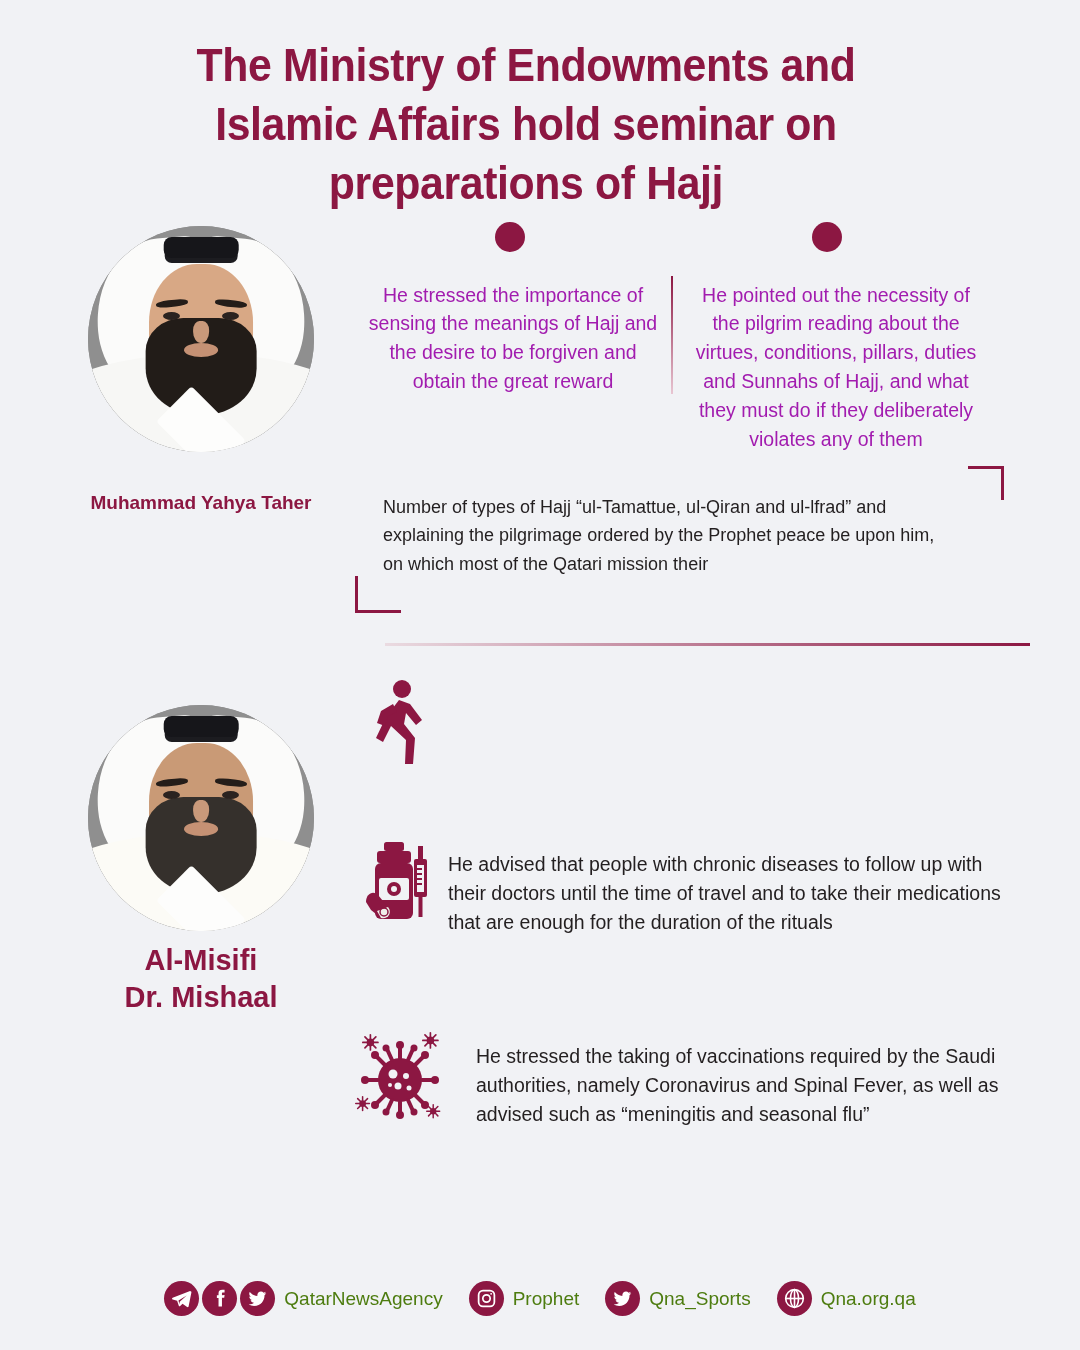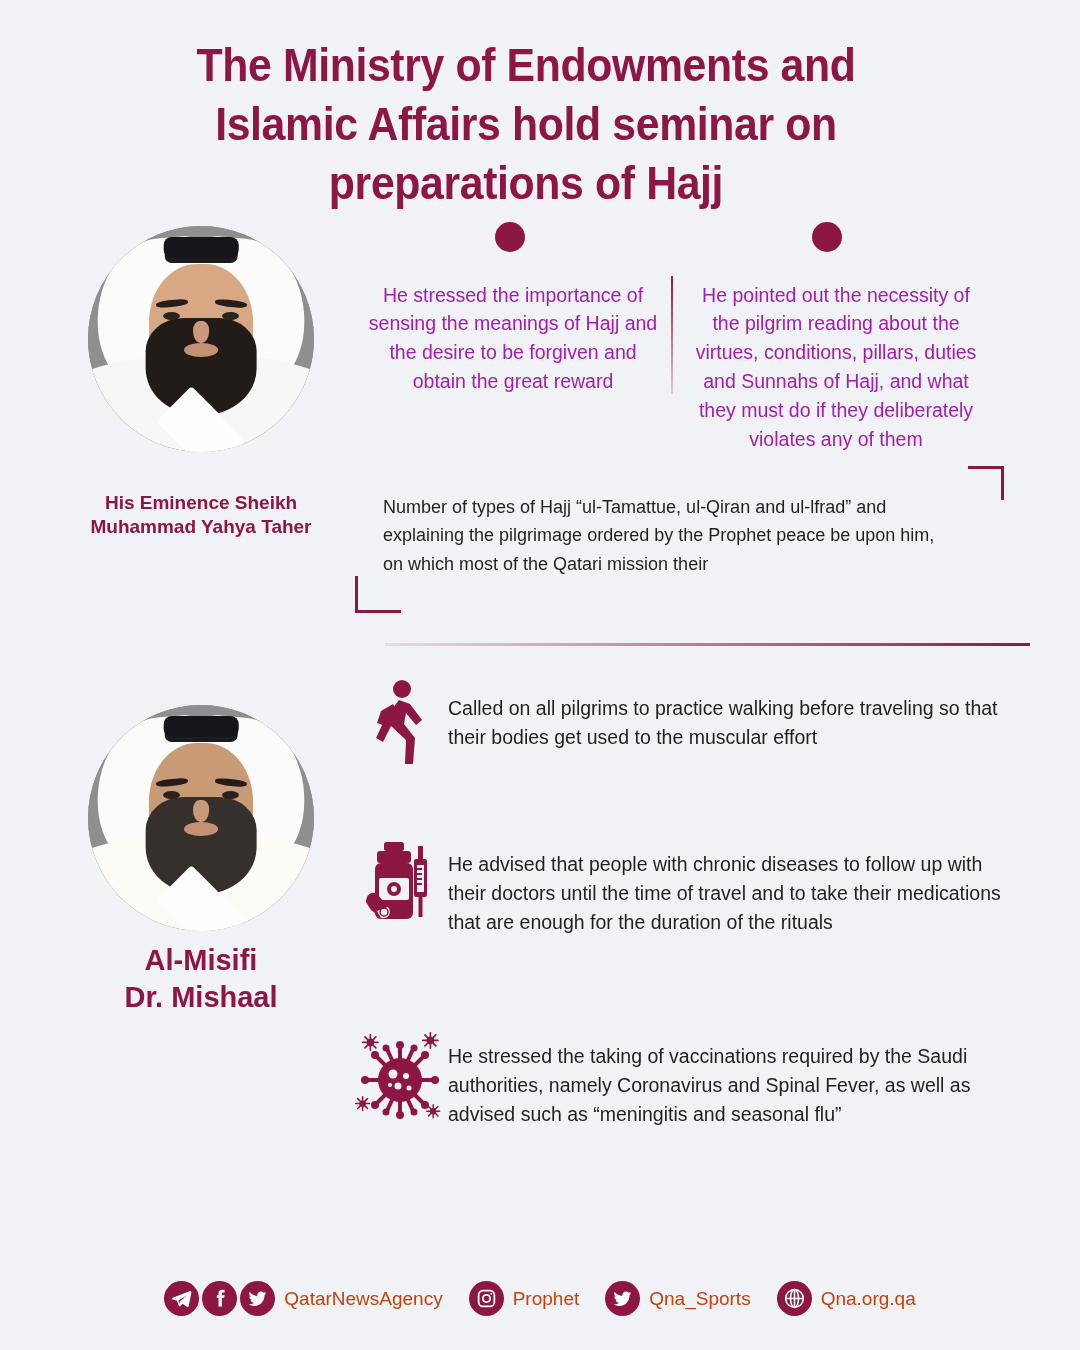--- a/index.html
+++ b/index.html
@@ -210,21 +210,21 @@
     align-items: flex-start;
   }
   .row .txt {
     color: #231f20;
     font-size: 19.5px;
     line-height: 1.5;
     padding-top: 6px;
   }
   .row-1 .txt { padding-top: 14px; }
   .row-2 .txt { padding-top: 10px; }
-  .row-3 .txt { padding-top: 12px; }
+  .row-3 .txt { padding-top: 12px; margin-left: 28px; }
 
   
   .footer {
     position: absolute;
     left: 0; right: 0;
     bottom: 34px;
     display: flex;
     justify-content: center;
     align-items: center;
     gap: 0;
@@ -234,21 +234,21 @@
   .circ {
     width: 35px; height: 35px;
     border-radius: 50%;
     background: #8c1742;
     display: flex; align-items: center; justify-content: center;
     flex: 0 0 35px;
   }
   .circ + .circ { margin-left: 3px; }
   .flabel {
     margin-left: 9px;
-    color: #c2410c;
+    color: #4d7c0f;
     font-size: 19px;
   }
 </style>
 </head>
 <body>
 
 <div class="title-wrap">
   <div class="title">The Ministry of Endowments and</div>
   <div class="title">Islamic Affairs hold seminar on</div>
   <div class="title">preparations of Hajj</div>
@@ -269,21 +269,20 @@
       <div class="eye-l"></div>
       <div class="eye-r"></div>
       <div class="nose"></div>
       <div class="mouthgap"></div>
       <div class="agal"></div>
       <div class="collar"></div>
     </div>
   </div>
 
   <div class="name name-1">
-    <div>His Eminence Sheikh</div>
     <div>Muhammad Yahya Taher</div>
   </div>
 
   <div class="dot dot-a"></div>
   <div class="dot dot-b"></div>
 
   <div class="blk blk-a">He stressed the importance of sensing the meanings of Hajj and the desire to be forgiven and obtain the great reward</div>
   <div class="vline"></div>
   <div class="blk blk-b">He pointed out the necessity of the pilgrim reading about the virtues, conditions, pillars, duties and Sunnahs of Hajj, and what they must do if they deliberately violates any of them</div>
 
@@ -321,21 +320,20 @@
   </div>
 
   <div class="row row-1">
     <div class="ico">
       <svg width="62" height="86" viewBox="0 0 62 86">
         <circle cx="33" cy="9" r="9" fill="#8c1742"></circle>
         <path d="M30 20 L41 24 L53 40 L47 45 L37 33 L35 44 L46 58 L44 84 L36 84 L37 60 L22 46 L14 62 L7 58 L17 37 Z" fill="#8c1742"></path>
         <path d="M24 24 L12 31 L8 43 L16 46 L19 36 L28 32 Z" fill="#8c1742"></path>
       </svg>
     </div>
-    <div class="txt">Called on all pilgrims to practice walking before traveling so that their bodies get used to the muscular effort</div>
   </div>
 
   <div class="row row-2">
     <div class="ico">
       <svg width="72" height="82" viewBox="0 0 72 82">
         <rect x="20" y="2" width="20" height="9" rx="2.5" fill="#8c1742"></rect>
         <rect x="13" y="11" width="34" height="12" rx="3" fill="#8c1742"></rect>
         <rect x="11" y="23" width="38" height="56" rx="6" fill="#8c1742"></rect>
         <rect x="15" y="38" width="30" height="22" rx="2" fill="#f1f2f5"></rect>
         <circle cx="30" cy="49" r="7" fill="#8c1742"></circle>

